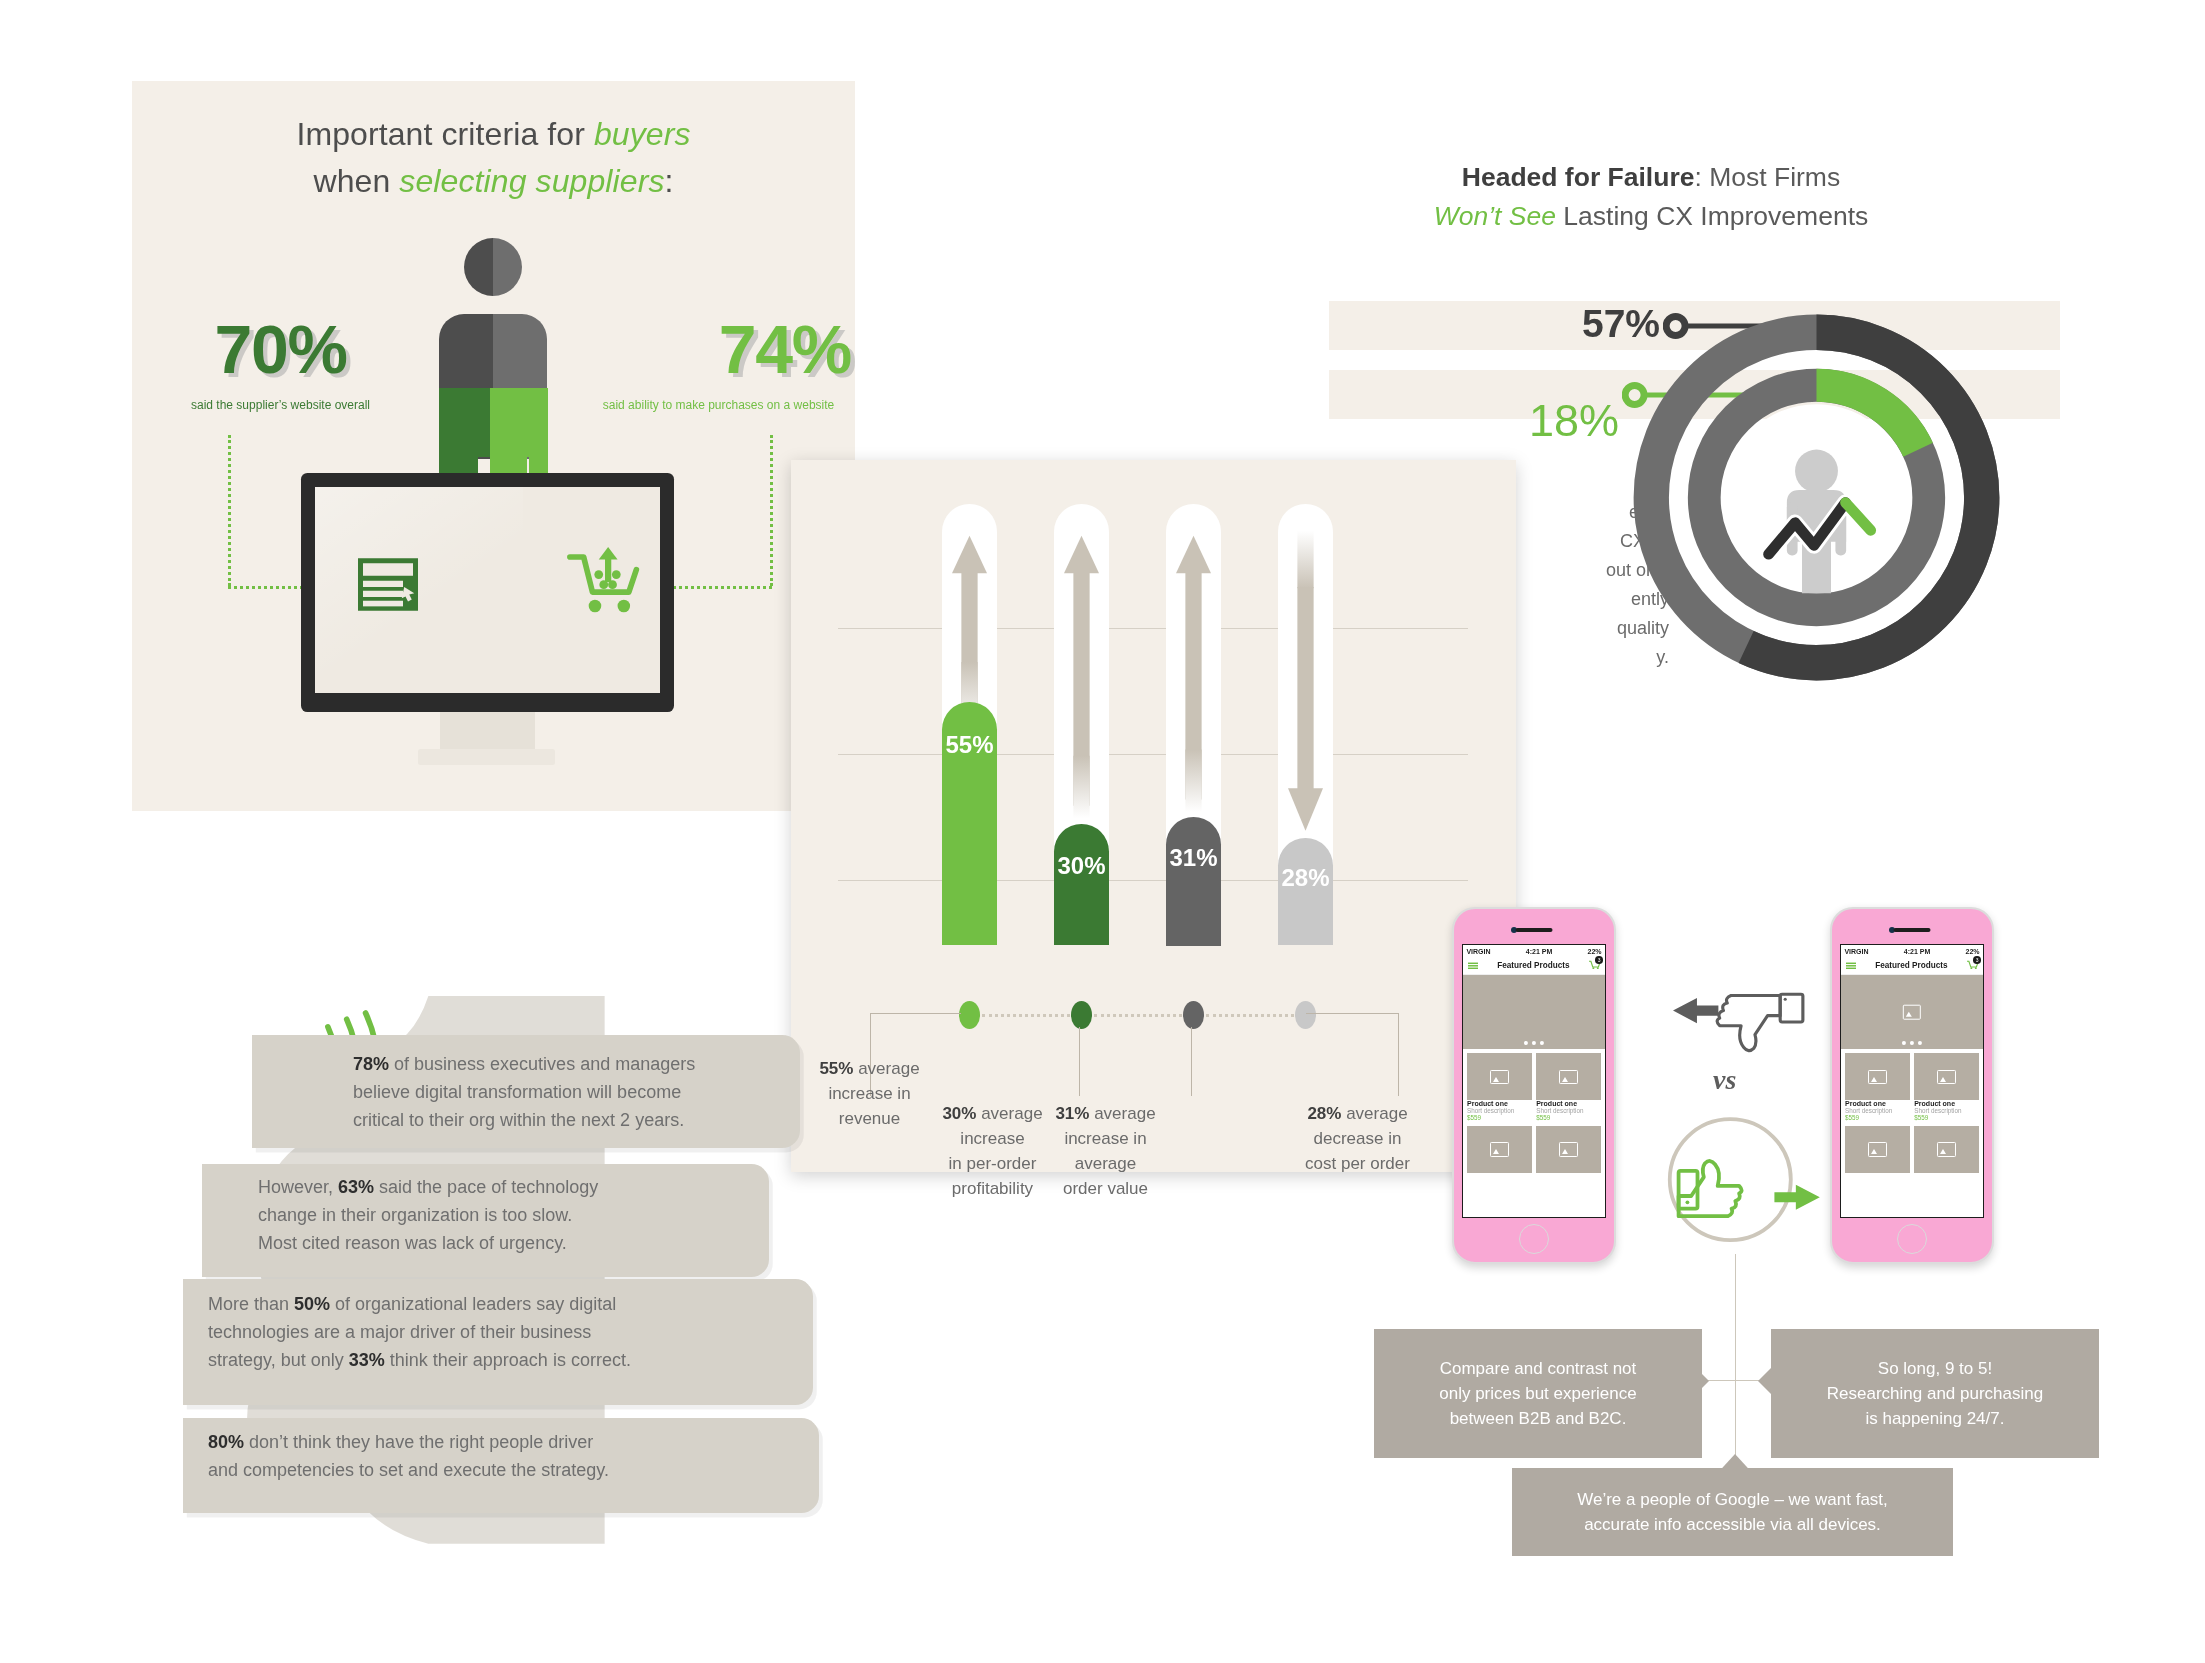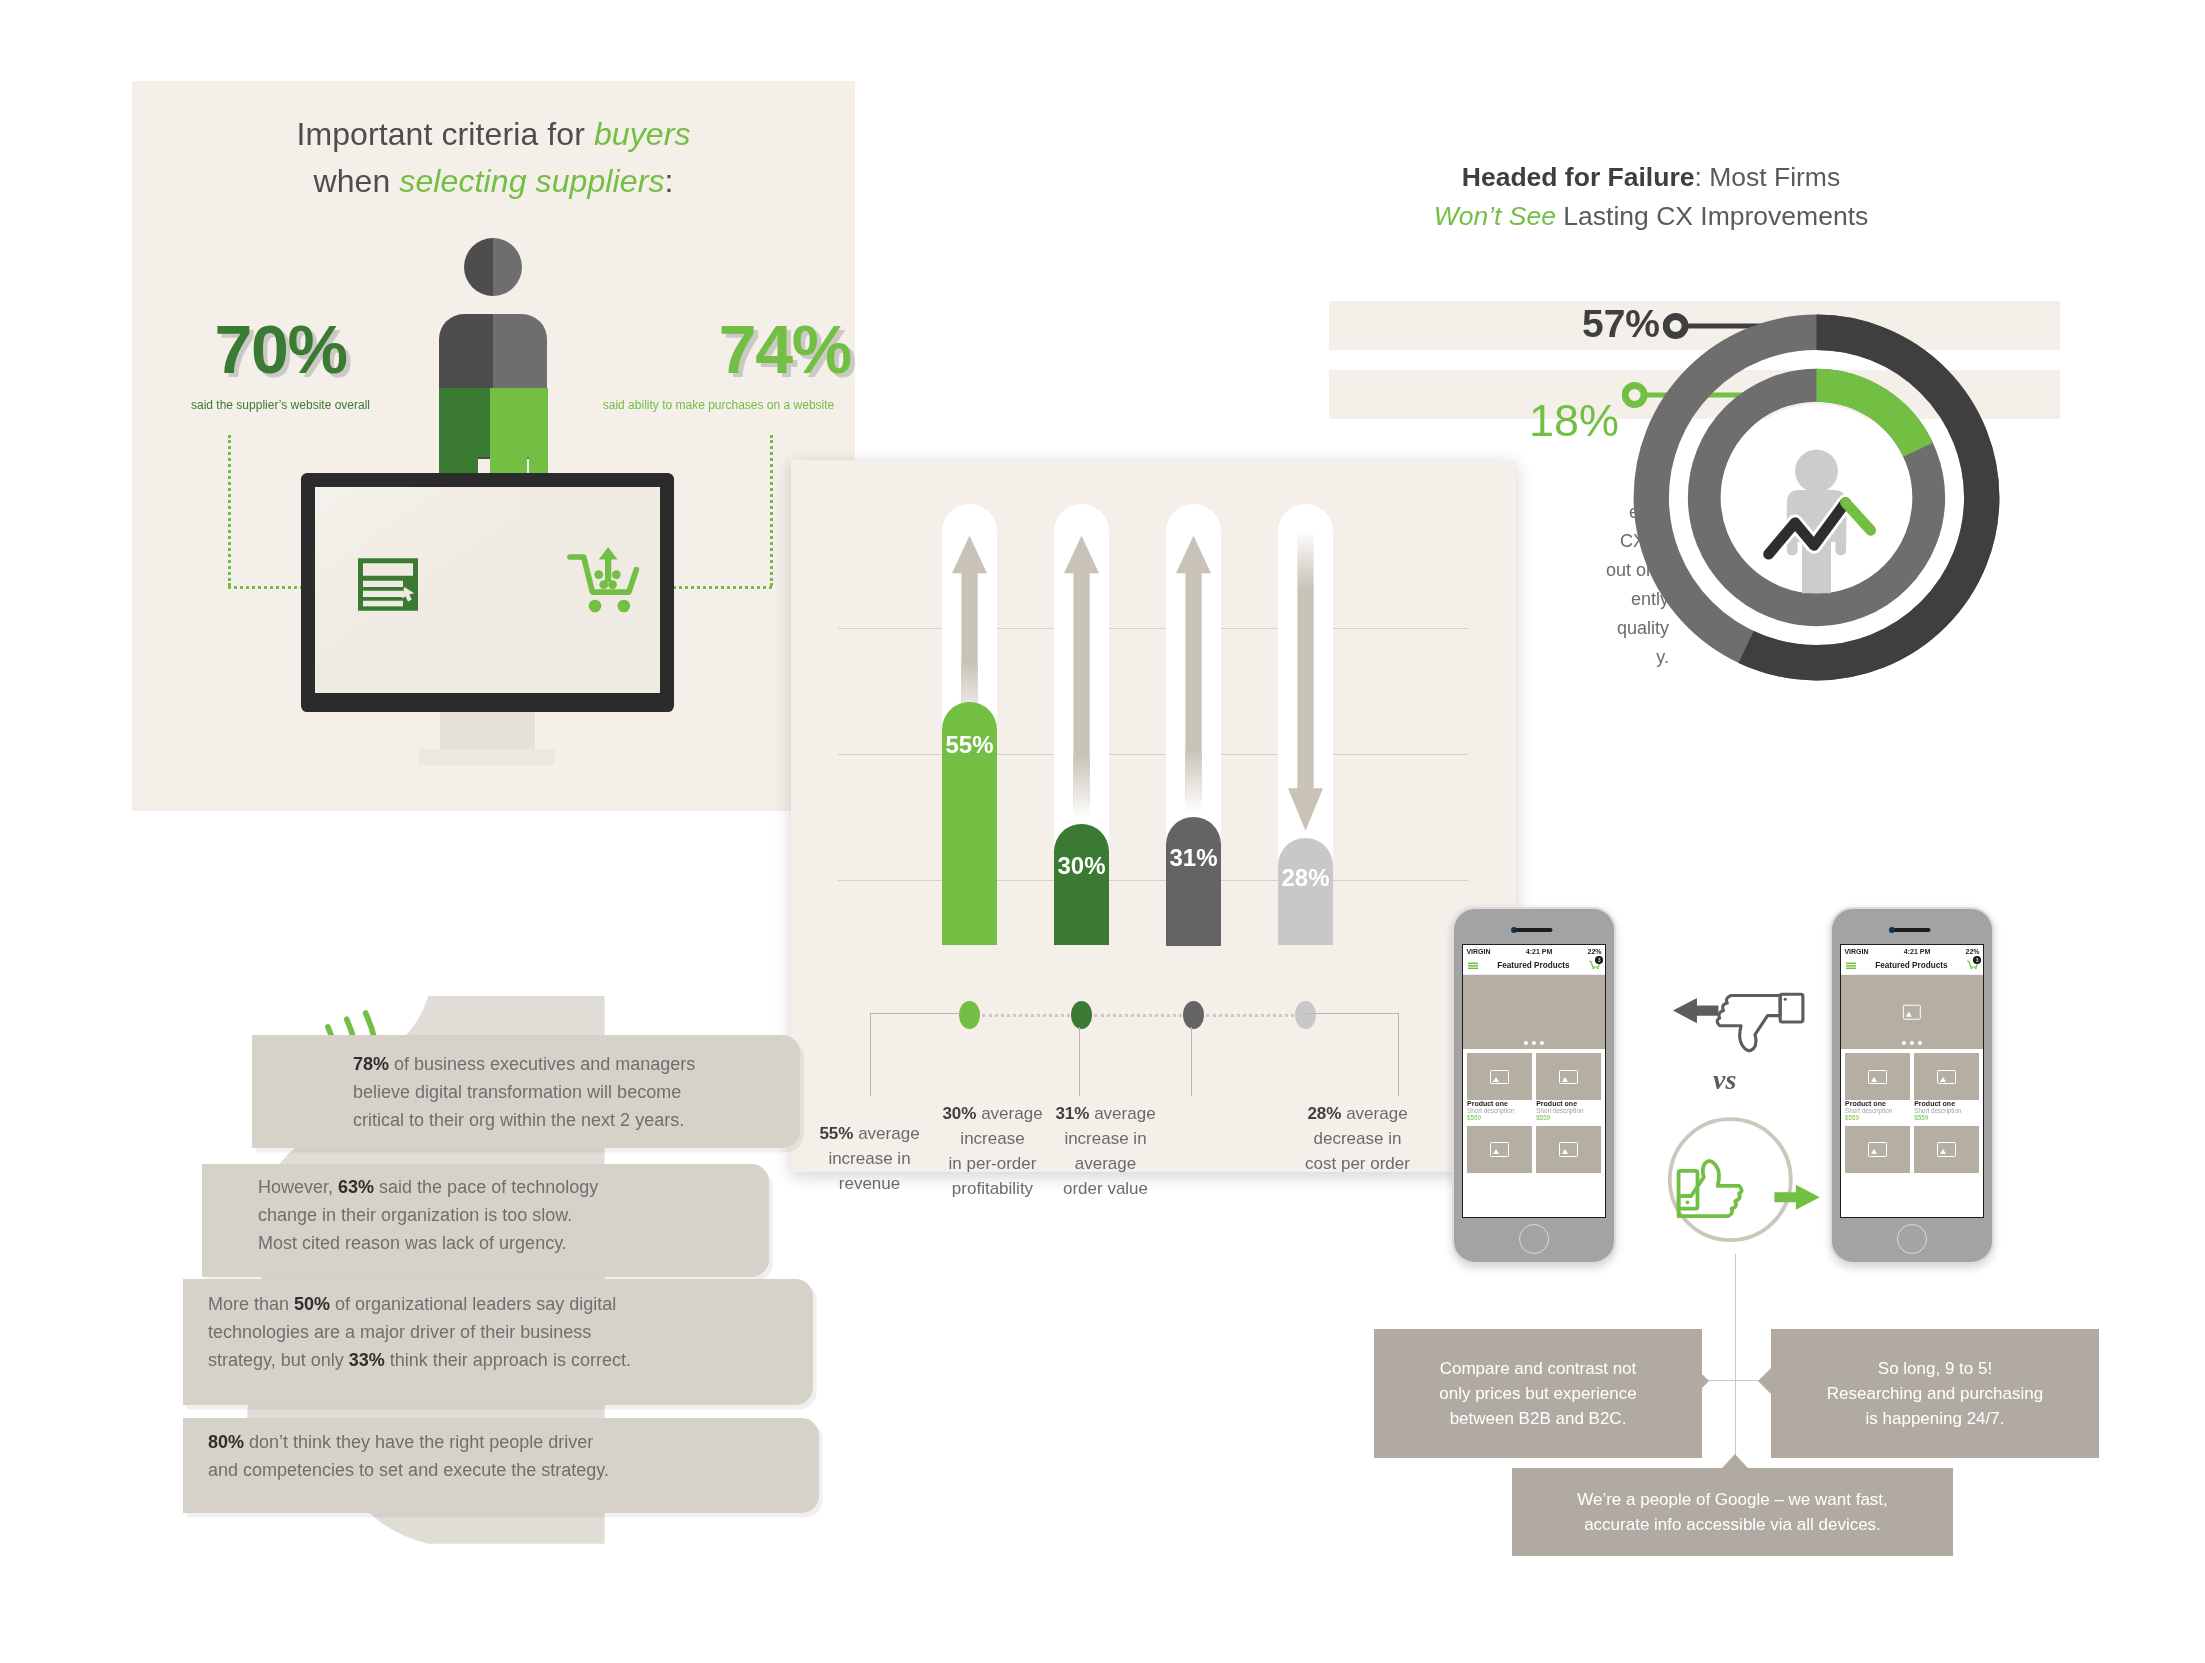--- a/index.html
+++ b/index.html
@@ -78,21 +78,21 @@
   .dotted-h{position:absolute;height:0;border-top:3.8px dotted #cfc8bb;}
 
   
   #head-silhouette{left:151px;top:996px;width:454px;height:554px;}
   .bubble{position:absolute;background:#d6d2c9;border-radius:0 17.6px 17.6px 0;
      box-shadow:3.8px 4.4px 0 rgba(0,0,0,.06);}
   .bubbletxt{position:absolute;font-size:18px;line-height:28px;color:#6f6f6f;text-align:left;}
   .bubbletxt b{color:#2e2e2e;font-weight:700;}
 
   
-  .phone{position:absolute;width:160px;height:353px;background:#a3a3a3;border:2.5px solid #dcdcdc;
+  .phone{position:absolute;width:160px;height:353px;background:#f9a8d4;border:2.5px solid #dcdcdc;
       border-radius:23px;box-shadow:0 3.2px 8.8px rgba(0,0,0,.16);}
   .phone .speaker{position:absolute;left:50%;transform:translateX(-50%);top:19px;width:37px;height:4.4px;
       border-radius:2.5px;background:#1d1d1d;}
   .phone .cam{position:absolute;left:50%;margin-left:-23px;top:17.6px;width:6.3px;height:6.3px;border-radius:50%;background:#15314a;}
   .phone .home{position:absolute;left:50%;transform:translateX(-50%);bottom:7.6px;width:28px;height:28px;
       border-radius:50%;border:1.9px solid #dadada;}
   .screen{position:absolute;left:7.6px;top:35px;right:7.6px;bottom:44px;background:#fff;border:1.3px solid #1d1d1d;overflow:hidden;}
   .statusbar{height:12px;display:flex;align-items:center;justify-content:space-between;padding:0 3.8px;
       font-size:7px;color:#1d1d1d;font-weight:700;}
   .navbar{height:17px;display:flex;align-items:center;justify-content:space-between;padding:0 5px;
@@ -312,21 +312,21 @@
   <div class="dotted-h" style="left:1094px;top:1014px;width:88px;"></div>
   <div class="dotted-h" style="left:1206px;top:1014px;width:88px;"></div>
 
   <div class="conn" style="left:870px;top:1013px;width:91px;height:1.3px;"></div>
   <div class="conn" style="left:870px;top:1013px;width:1.3px;height:83px;"></div>
   <div class="conn" style="left:1079px;top:1027px;width:1.3px;height:69px;"></div>
   <div class="conn" style="left:1191px;top:1027px;width:1.3px;height:69px;"></div>
   <div class="conn" style="left:1306px;top:1013px;width:93px;height:1.3px;"></div>
   <div class="conn" style="left:1398px;top:1013px;width:1.3px;height:83px;"></div>
 
-  <div class="legtxt" style="left:797px;top:1121px;">
+  <div class="legtxt" style="left:797px;top:1056px;">
     <b>55%</b>
     
     <span> average<br>increase in<br>revenue</span>
   </div>
   <div class="legtxt" style="left:920px;top:1101px;">
     <b>30%</b>
     <span> average<br>increase<br>in per-order<br>profitability</span>
   </div>
   <div class="legtxt" style="left:1033px;top:1101px;">
     <b>31%</b>

